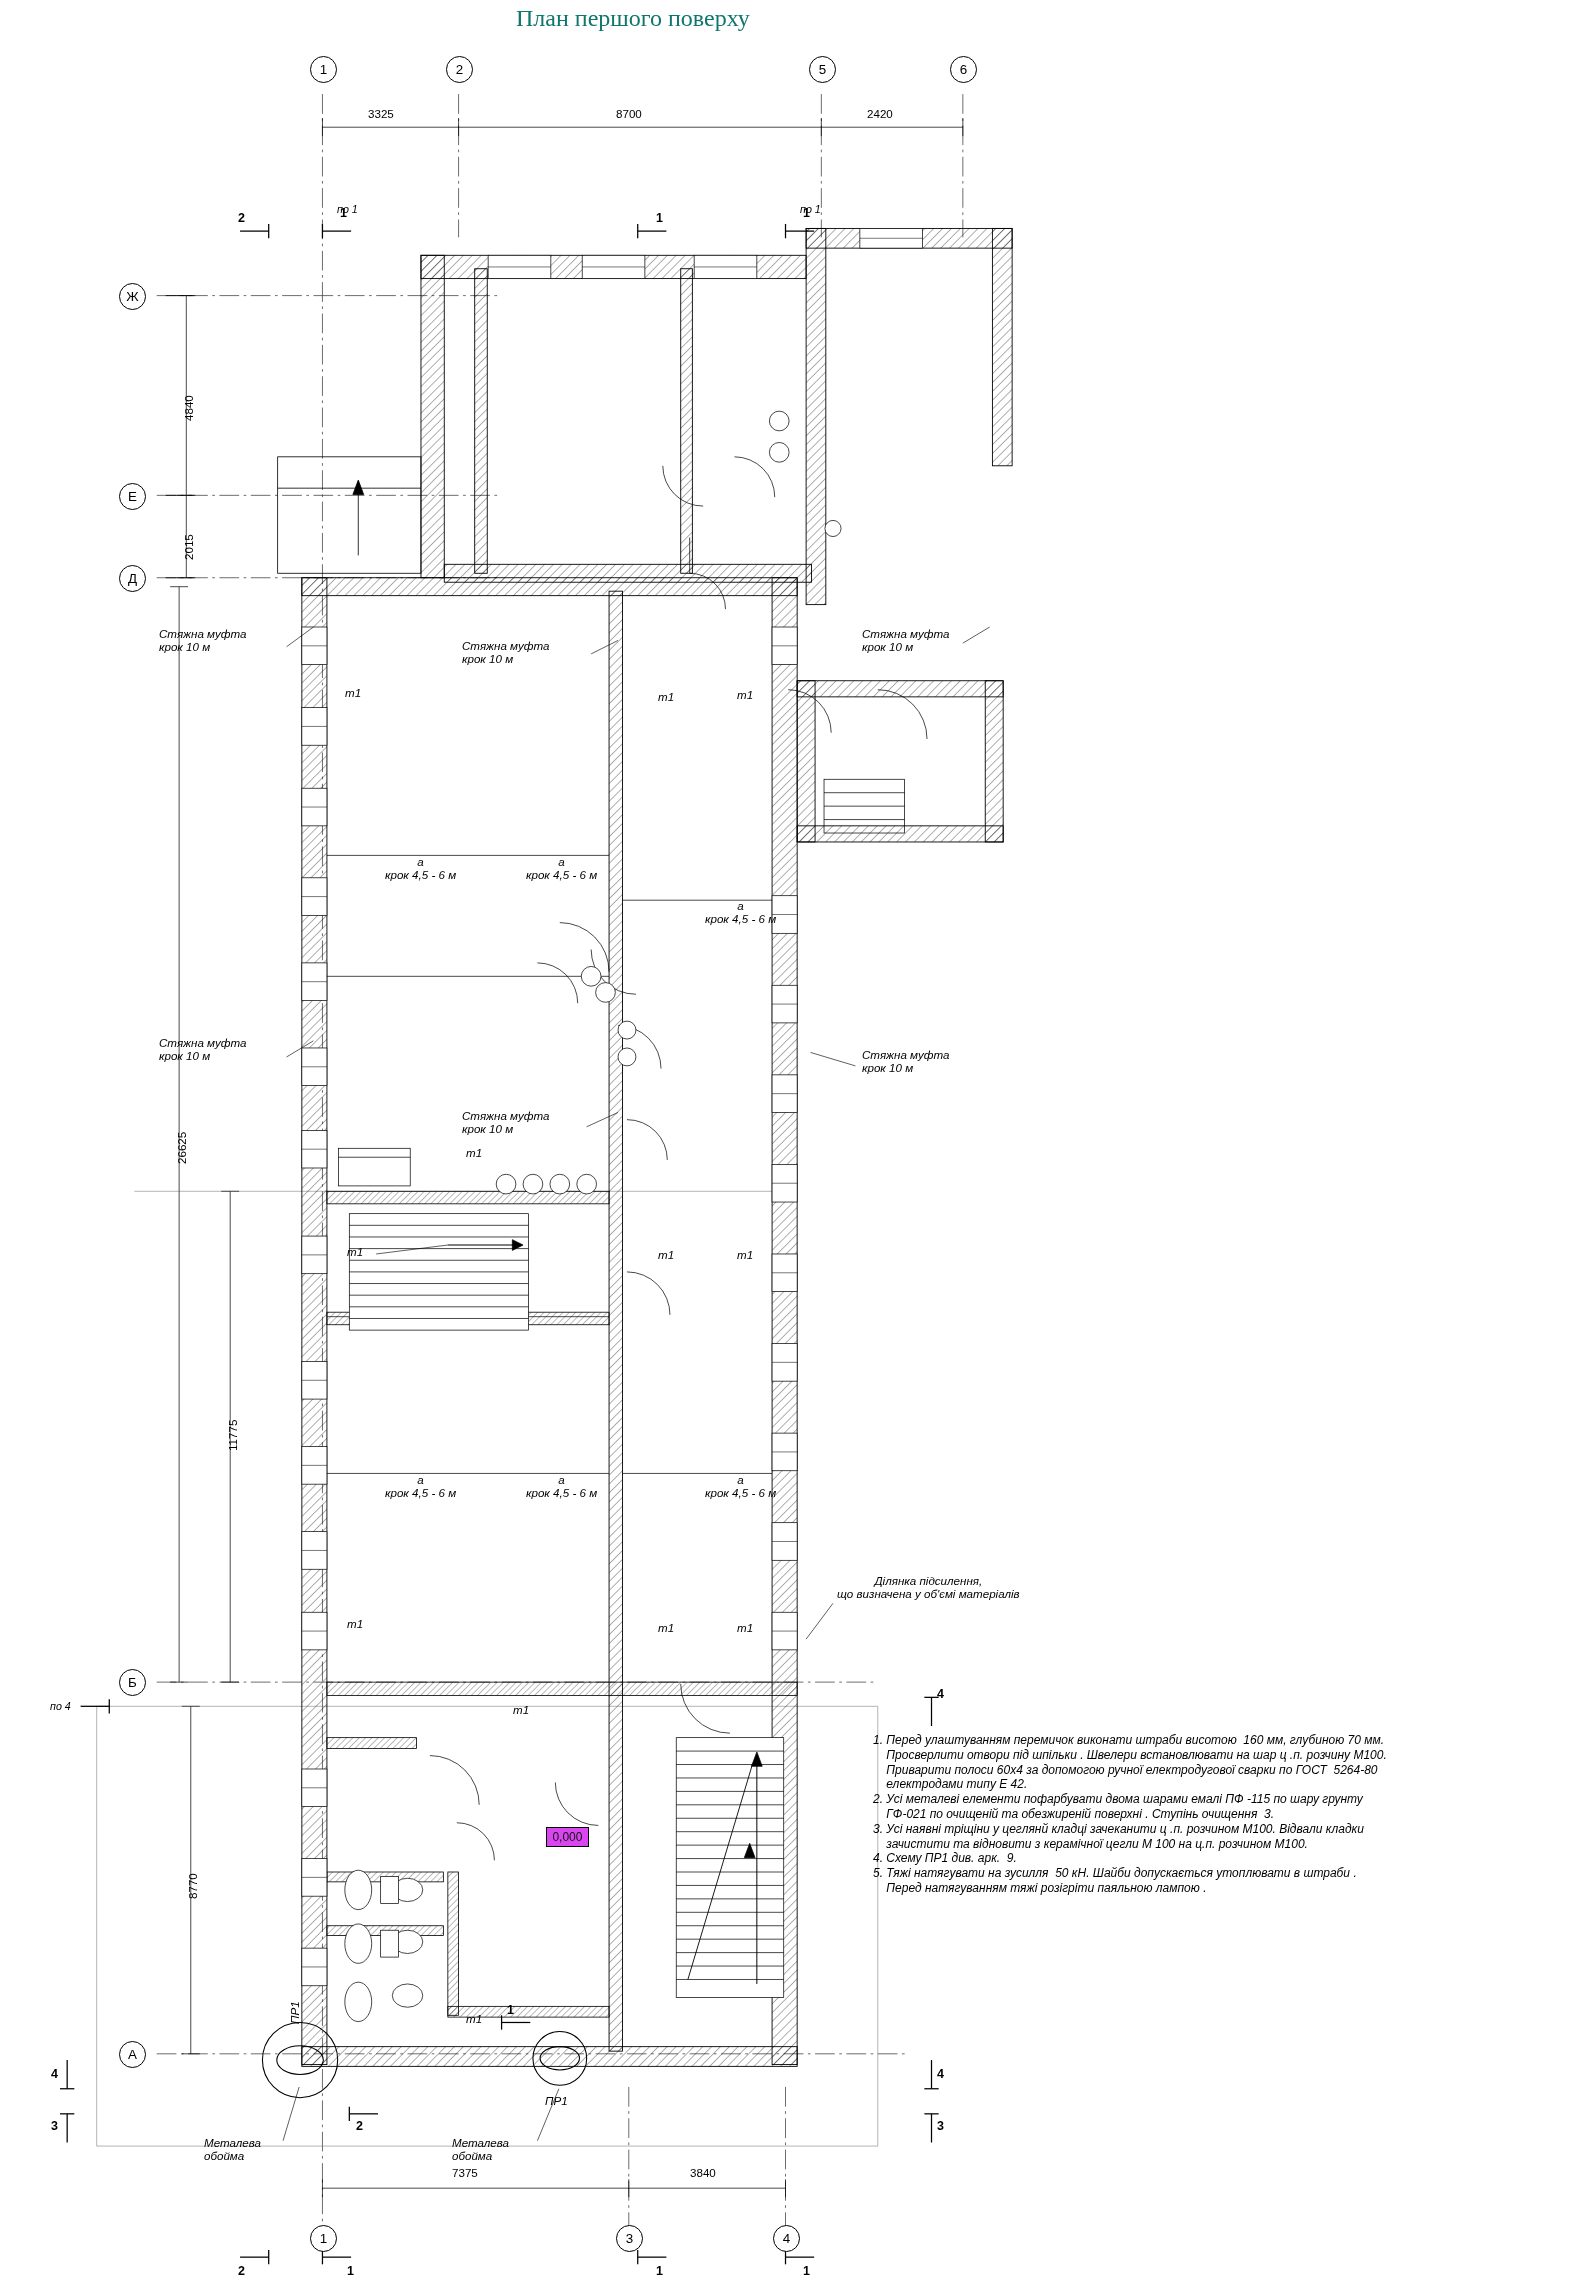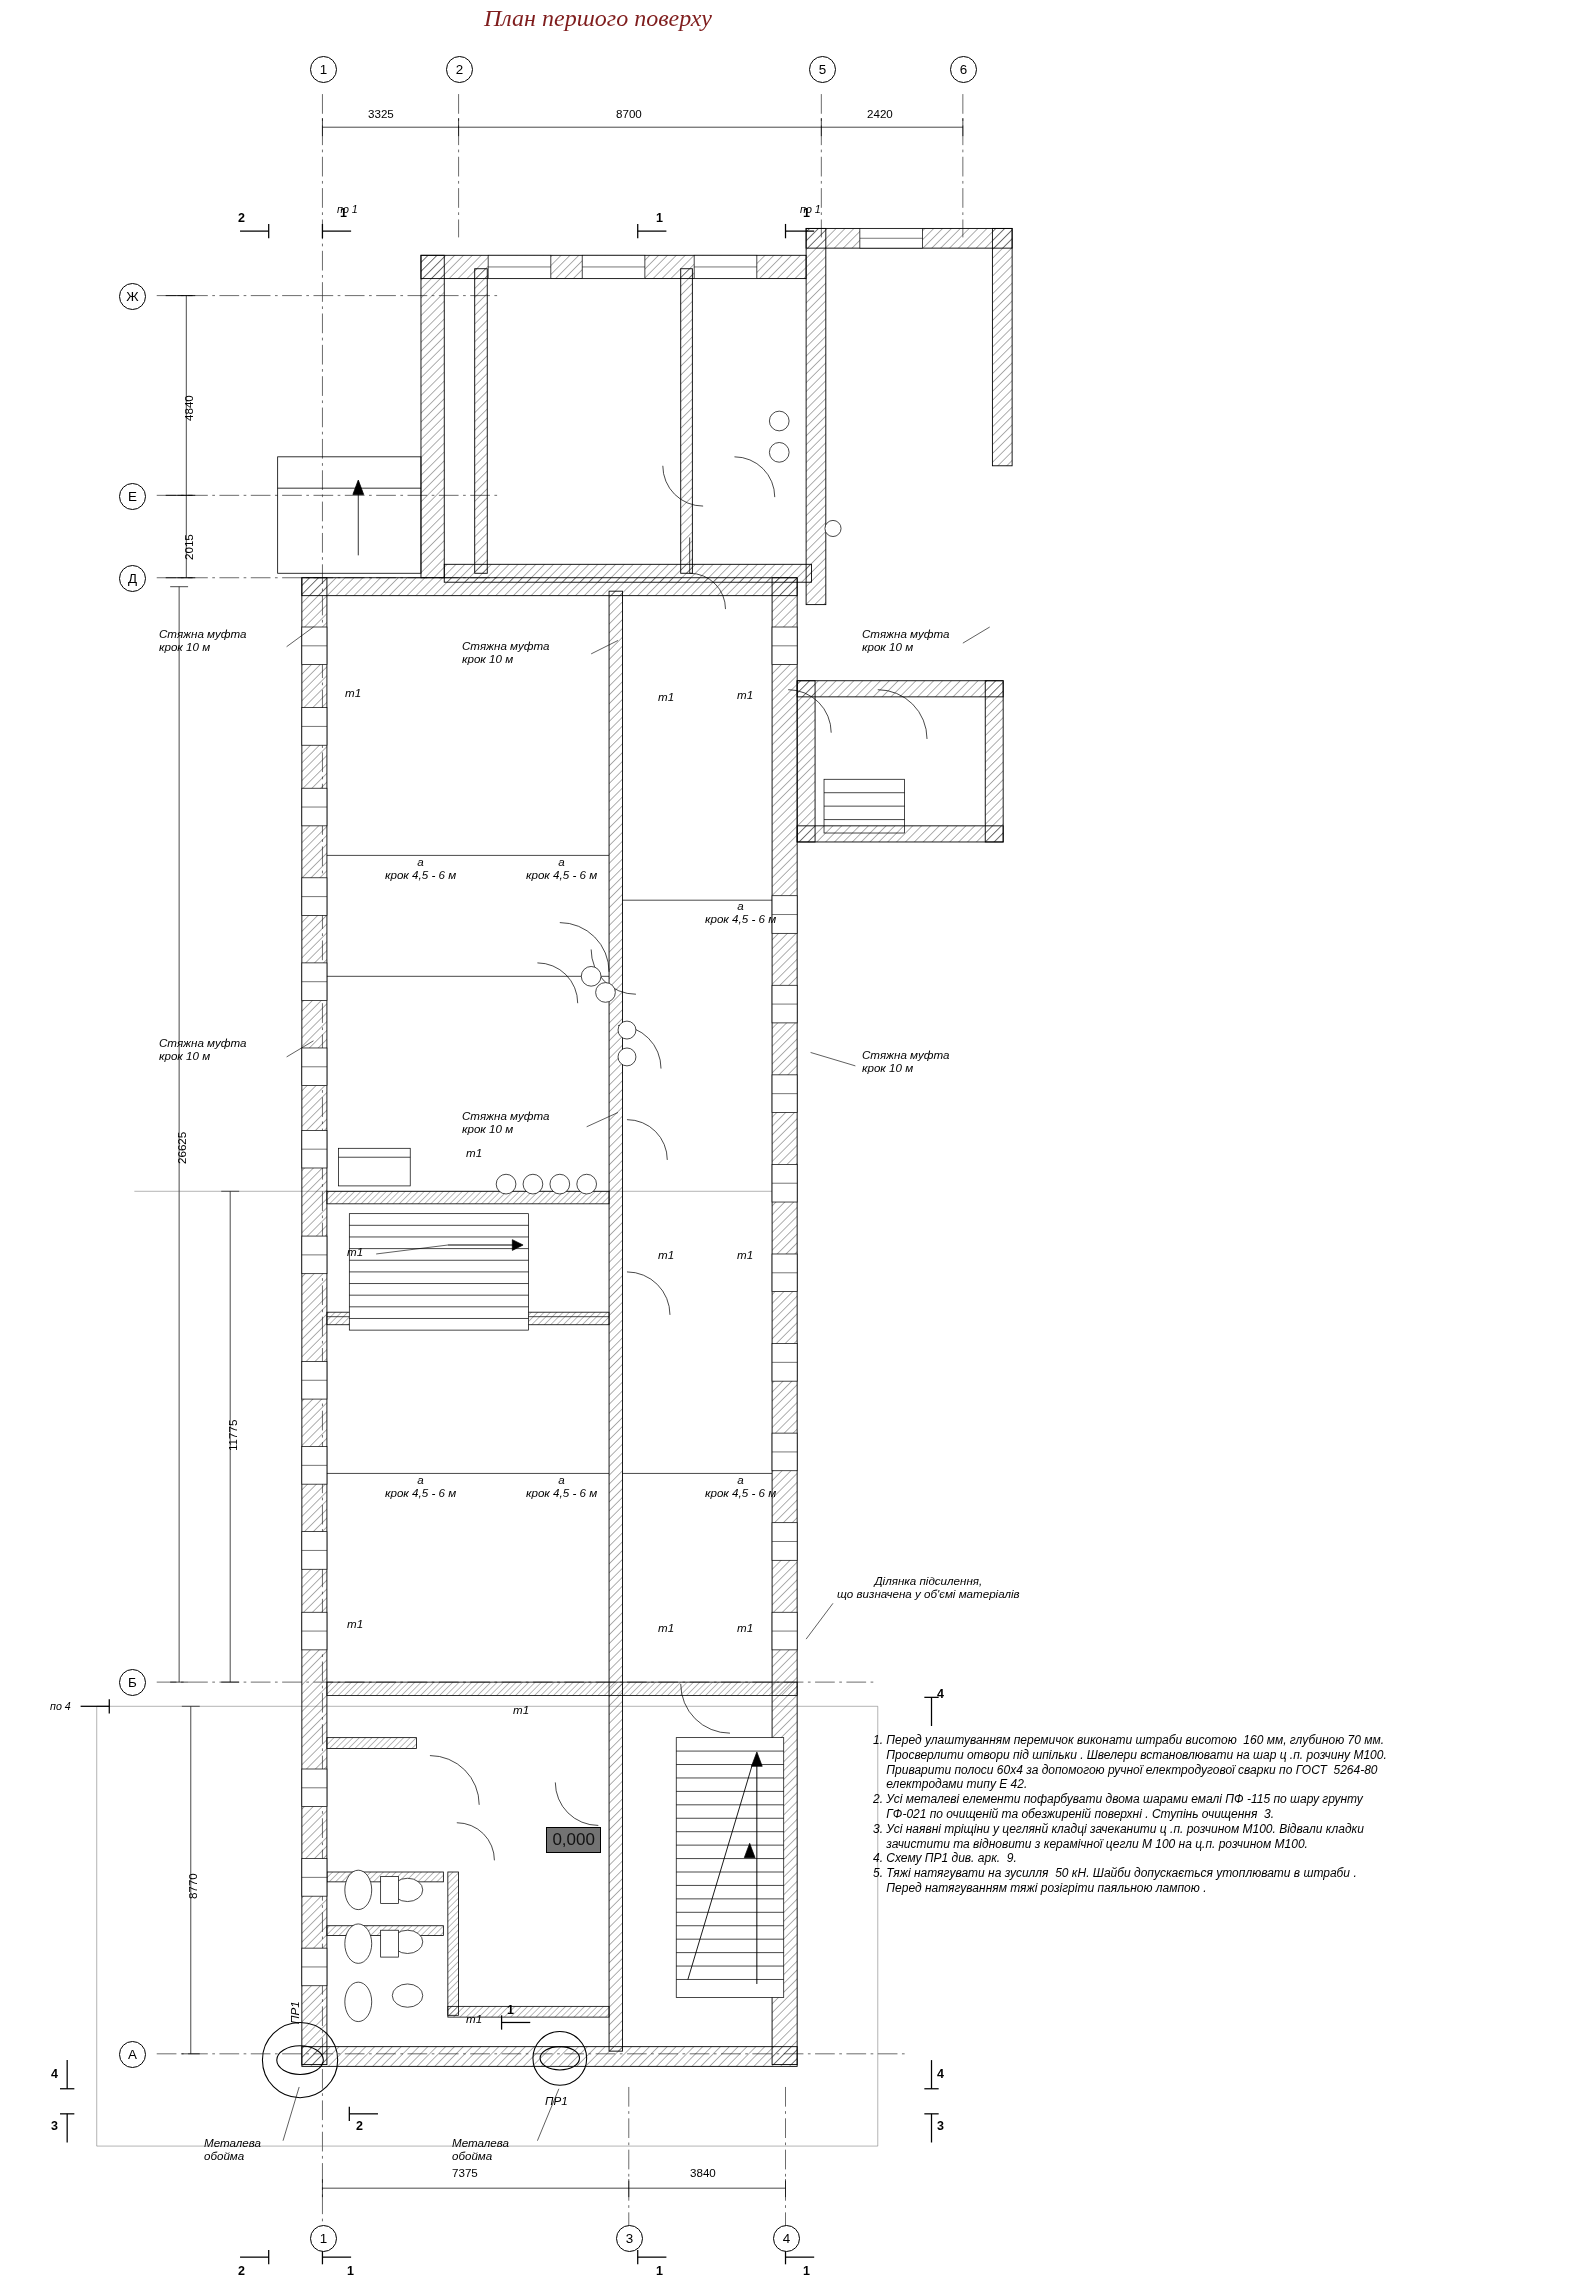--- a/index.html
+++ b/index.html
@@ -1,30 +1,30 @@
 <!DOCTYPE html>
 <html style="font-size:14.3px"><head>
 <meta charset="utf-8">
 <style>
   html,body{margin:0;padding:0;background:#ffffff;}
   body{width:1597px;height:2293px;position:relative;font-family:"Liberation Sans",sans-serif;color:#111;overflow:hidden;}
   #sheet{position:absolute;left:0;top:0;width:1597px;height:2293px;}
   .abs{position:absolute;}
-  .ttl{font-family:"Liberation Serif",serif;font-style:italic;font-size:24px;color:#7f1d1d;white-space:nowrap;}
+  .ttl{font-family:"Liberation Serif",serif;font-size:24px;color:#0f766e;white-space:nowrap;margin-left:32px;}
   .lblit{font-family:"Liberation Sans",sans-serif;font-style:italic;font-size:11.6px;color:#000;white-space:nowrap;}
   .dim{font-family:"Liberation Sans",sans-serif;font-size:11.6px;color:#000;white-space:nowrap;}
   .dimv{font-family:"Liberation Sans",sans-serif;font-size:11.6px;color:#000;white-space:nowrap;transform-origin:0 0;transform:rotate(-90deg);}
   .axno{font-family:"Liberation Sans",sans-serif;font-size:13.4px;color:#000;}
   .circ{border:1.2px solid #000;border-radius:50%;width:25px;height:25px;display:flex;align-items:center;justify-content:center;background:#fff;}
   .notes{font-family:"Liberation Sans",sans-serif;font-style:italic;font-size:12px;line-height:14.8px;color:#000;}
   .notes div{white-space:pre;}
   .secmark{font-family:"Liberation Sans",sans-serif;font-size:12.5px;font-weight:bold;color:#000;}
   .smallit{font-family:"Liberation Sans",sans-serif;font-style:italic;font-size:10.7px;color:#000;white-space:nowrap;text-align:right;}
   svg{position:absolute;left:0;top:0;}
-  .elev{border:0.9px solid #000;padding:1.8px 5.4px;font-size:17px;background:#737373;}
+  .elev{border:0.9px solid #000;padding:1.8px 5.4px;font-size:12px;background:#d946ef;}
   .rot{transform-origin:0 0;}
 </style>
 </head>
 <body>
 
 <div id="sheet">
 
   <svg width="1597" height="2293" viewBox="0 0 1783 2560">
     <defs>
       <pattern id="hatch" width="7" height="7" patternUnits="userSpaceOnUse" patternTransform="rotate(45)">

